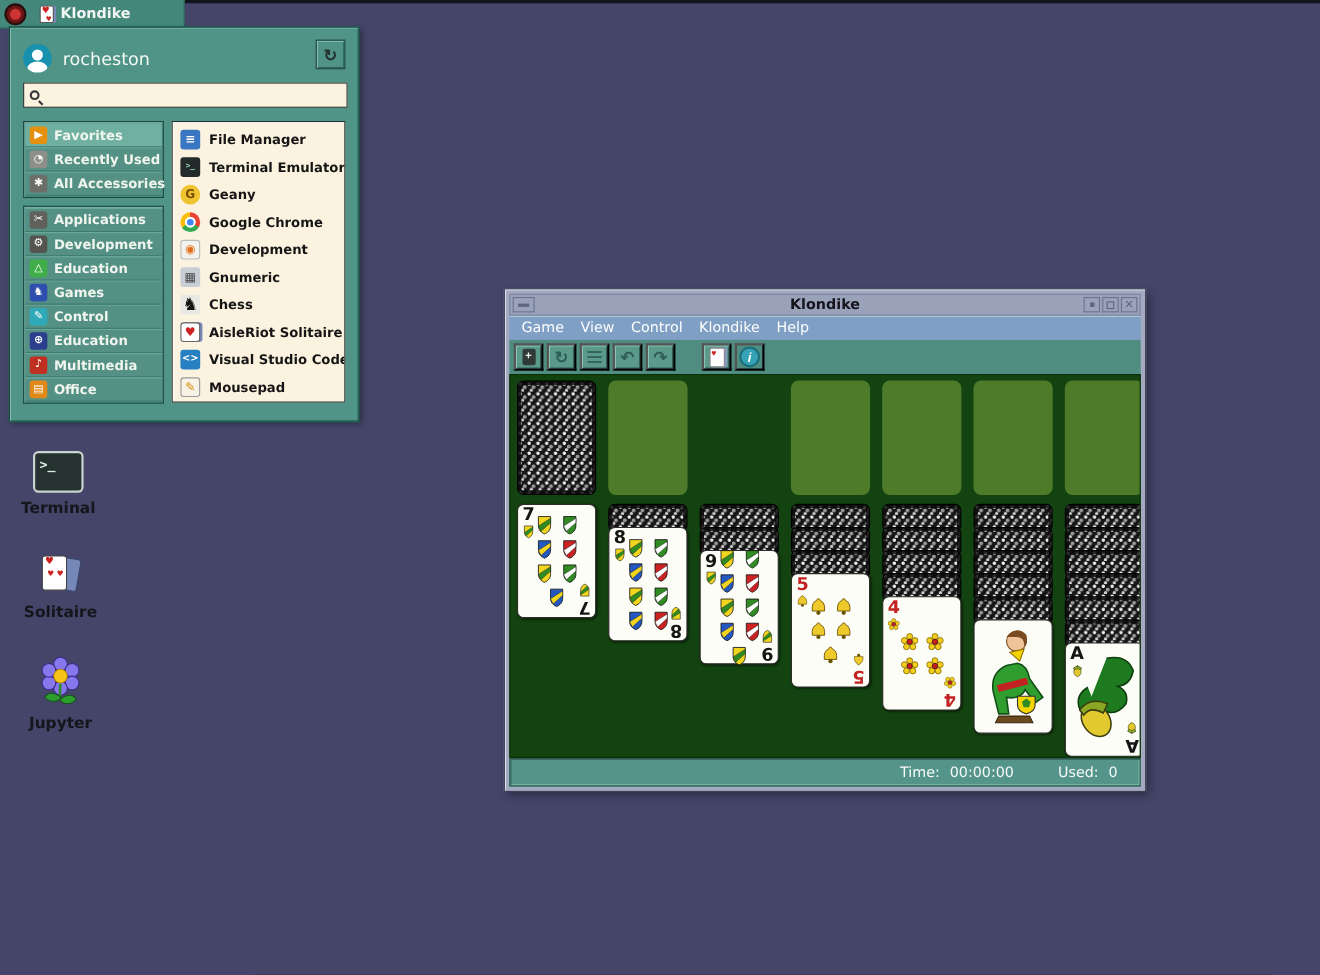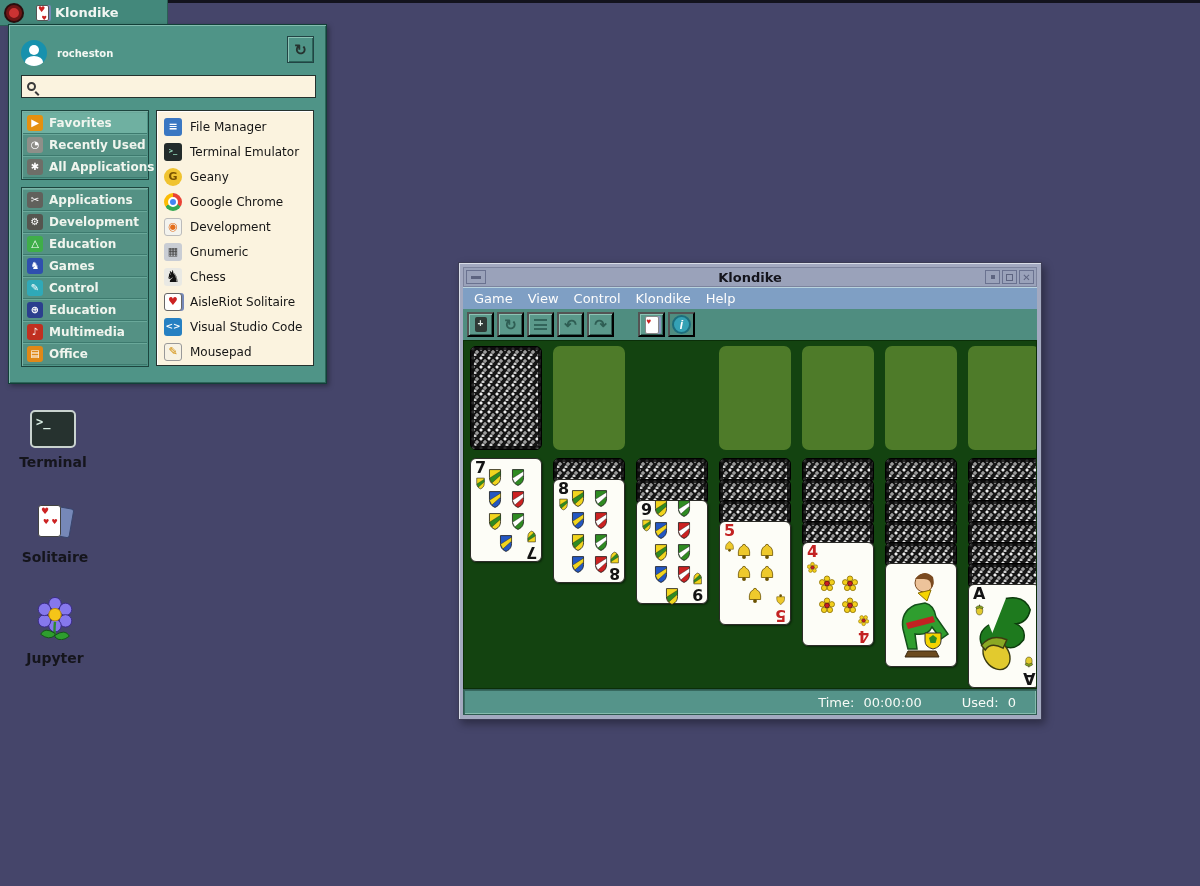--- a/index.html
+++ b/index.html
@@ -29,21 +29,21 @@
     position:absolute; left:8px; top:24px; width:319px; height:360px;
     background:#4f9487;
     border:1px solid #123f38;
     box-shadow:inset 1px 1px 0 #83bcaf, inset -1px -1px 0 #2c6459, 2px 2px 5px rgba(0,0,0,.35);
     padding:9px 12px;
   }
   .wm-header{ display:flex; align-items:center; height:38px; position:relative; }
   .avatar{ width:26px; height:26px; border-radius:50%; background:#1791ad; position:relative; overflow:hidden; flex:0 0 auto; }
   .avatar::before{ content:""; position:absolute; left:8px; top:5px; width:10px; height:10px; border-radius:50%; background:#fff; }
   .avatar::after{ content:""; position:absolute; left:4px; top:16px; width:18px; height:12px; border-radius:50% 50% 0 0; background:#fff; }
-  .wm-user{ color:#f4f8f3; font-size:10px; font-weight:bold; margin-left:10px; }
+  .wm-user{ color:#f4f8f3; font-size:16px; font-weight:normal; margin-left:10px; }
   .wm-logout{
     position:absolute; right:0; top:2px; width:27px; height:27px;
     background:#4f9487; border:1px solid #244; cursor:pointer;
     box-shadow:inset 1px 1px 0 #8cc3b4, inset -1px -1px 0 #2c6459;
     color:#26322f; font-size:15px; font-weight:bold; display:flex; align-items:center; justify-content:center;
   }
   .wm-search{
     margin-top:3px; width:295px; height:23px; background:#fbf3df;
     border:1px solid #25322e; display:flex; align-items:center; padding:0 5px; gap:5px;
   }
@@ -63,21 +63,21 @@
   .cat-ic{
     width:16px; height:16px; border-radius:3px; flex:0 0 auto;
     display:flex; align-items:center; justify-content:center;
     color:#fff; font-size:10px; line-height:1;
   }
   .apps-panel{
     width:158px; height:256px; background:#fbf3df; border:1px solid #25322e;
     box-shadow:inset 1px 1px 0 #fff; padding:3px 2px; overflow:hidden;
   }
   .app-item{ display:flex; align-items:center; gap:8px; height:25px; padding:0 5px; cursor:pointer; }
-  .app-item .label{ color:#151515; font-size:12px; font-weight:normal; white-space:nowrap; }
+  .app-item .label{ color:#151515; font-size:12px; font-weight:bold; white-space:nowrap; }
   .app-ic{ width:18px; height:18px; border-radius:3px; flex:0 0 auto; display:flex; align-items:center; justify-content:center; color:#fff; font-size:11px; font-weight:bold; line-height:1; }
   .icon-chrome{ width:18px; height:18px; border-radius:50%; background:conic-gradient(#ea4335 0 33%, #34a853 0 66%, #fbbc05 0 100%); position:relative; }
   .icon-chrome::after{ content:""; position:absolute; inset:4px; background:#4285f4; border:2px solid #fff; border-radius:50%; }
 
   
   .desk-icon{ position:absolute; width:90px; display:flex; flex-direction:column; align-items:center; gap:6px; cursor:pointer; }
   .desk-icon .label{ color:#15151c; font-size:14px; font-weight:bold; }
   .di-terminal{ width:46px; height:38px; background:#26322f; border:2px solid #c9d3cf; border-radius:5px; color:#d9efe4; font:bold 12px "DejaVu Sans Mono",monospace; padding:3px 4px; }
   .di-cards{ width:46px; height:40px; position:relative; }
   .di-cards .back{ position:absolute; left:20px; top:4px; width:20px; height:30px; background:#7688b8; border:1px solid #39466e; border-radius:3px; transform:rotate(10deg); }
@@ -190,21 +190,21 @@
             <div class="cat-item selected">
               <span class="cat-ic" style="background: rgb(229, 144, 15);">▶</span>
               <span class="label">Favorites</span>
             </div>
             <div class="cat-item">
               <span class="cat-ic" style="background: rgb(143, 143, 137);">◔</span>
               <span class="label">Recently Used</span>
             </div>
             <div class="cat-item">
               <span class="cat-ic" style="background: rgb(110, 110, 104);">✱</span>
-              <span class="label">All Applications</span>
+              <span class="label">All Accessories</span>
             </div>
           </div>
         <div class="cat-group" id="cat-group-2">
             <div class="cat-item">
               <span class="cat-ic" style="background: rgb(97, 97, 92);">✂</span>
               <span class="label">Applications</span>
             </div>
             <div class="cat-item">
               <span class="cat-ic" style="background: rgb(85, 85, 79);">⚙</span>
               <span class="label">Development</span>

